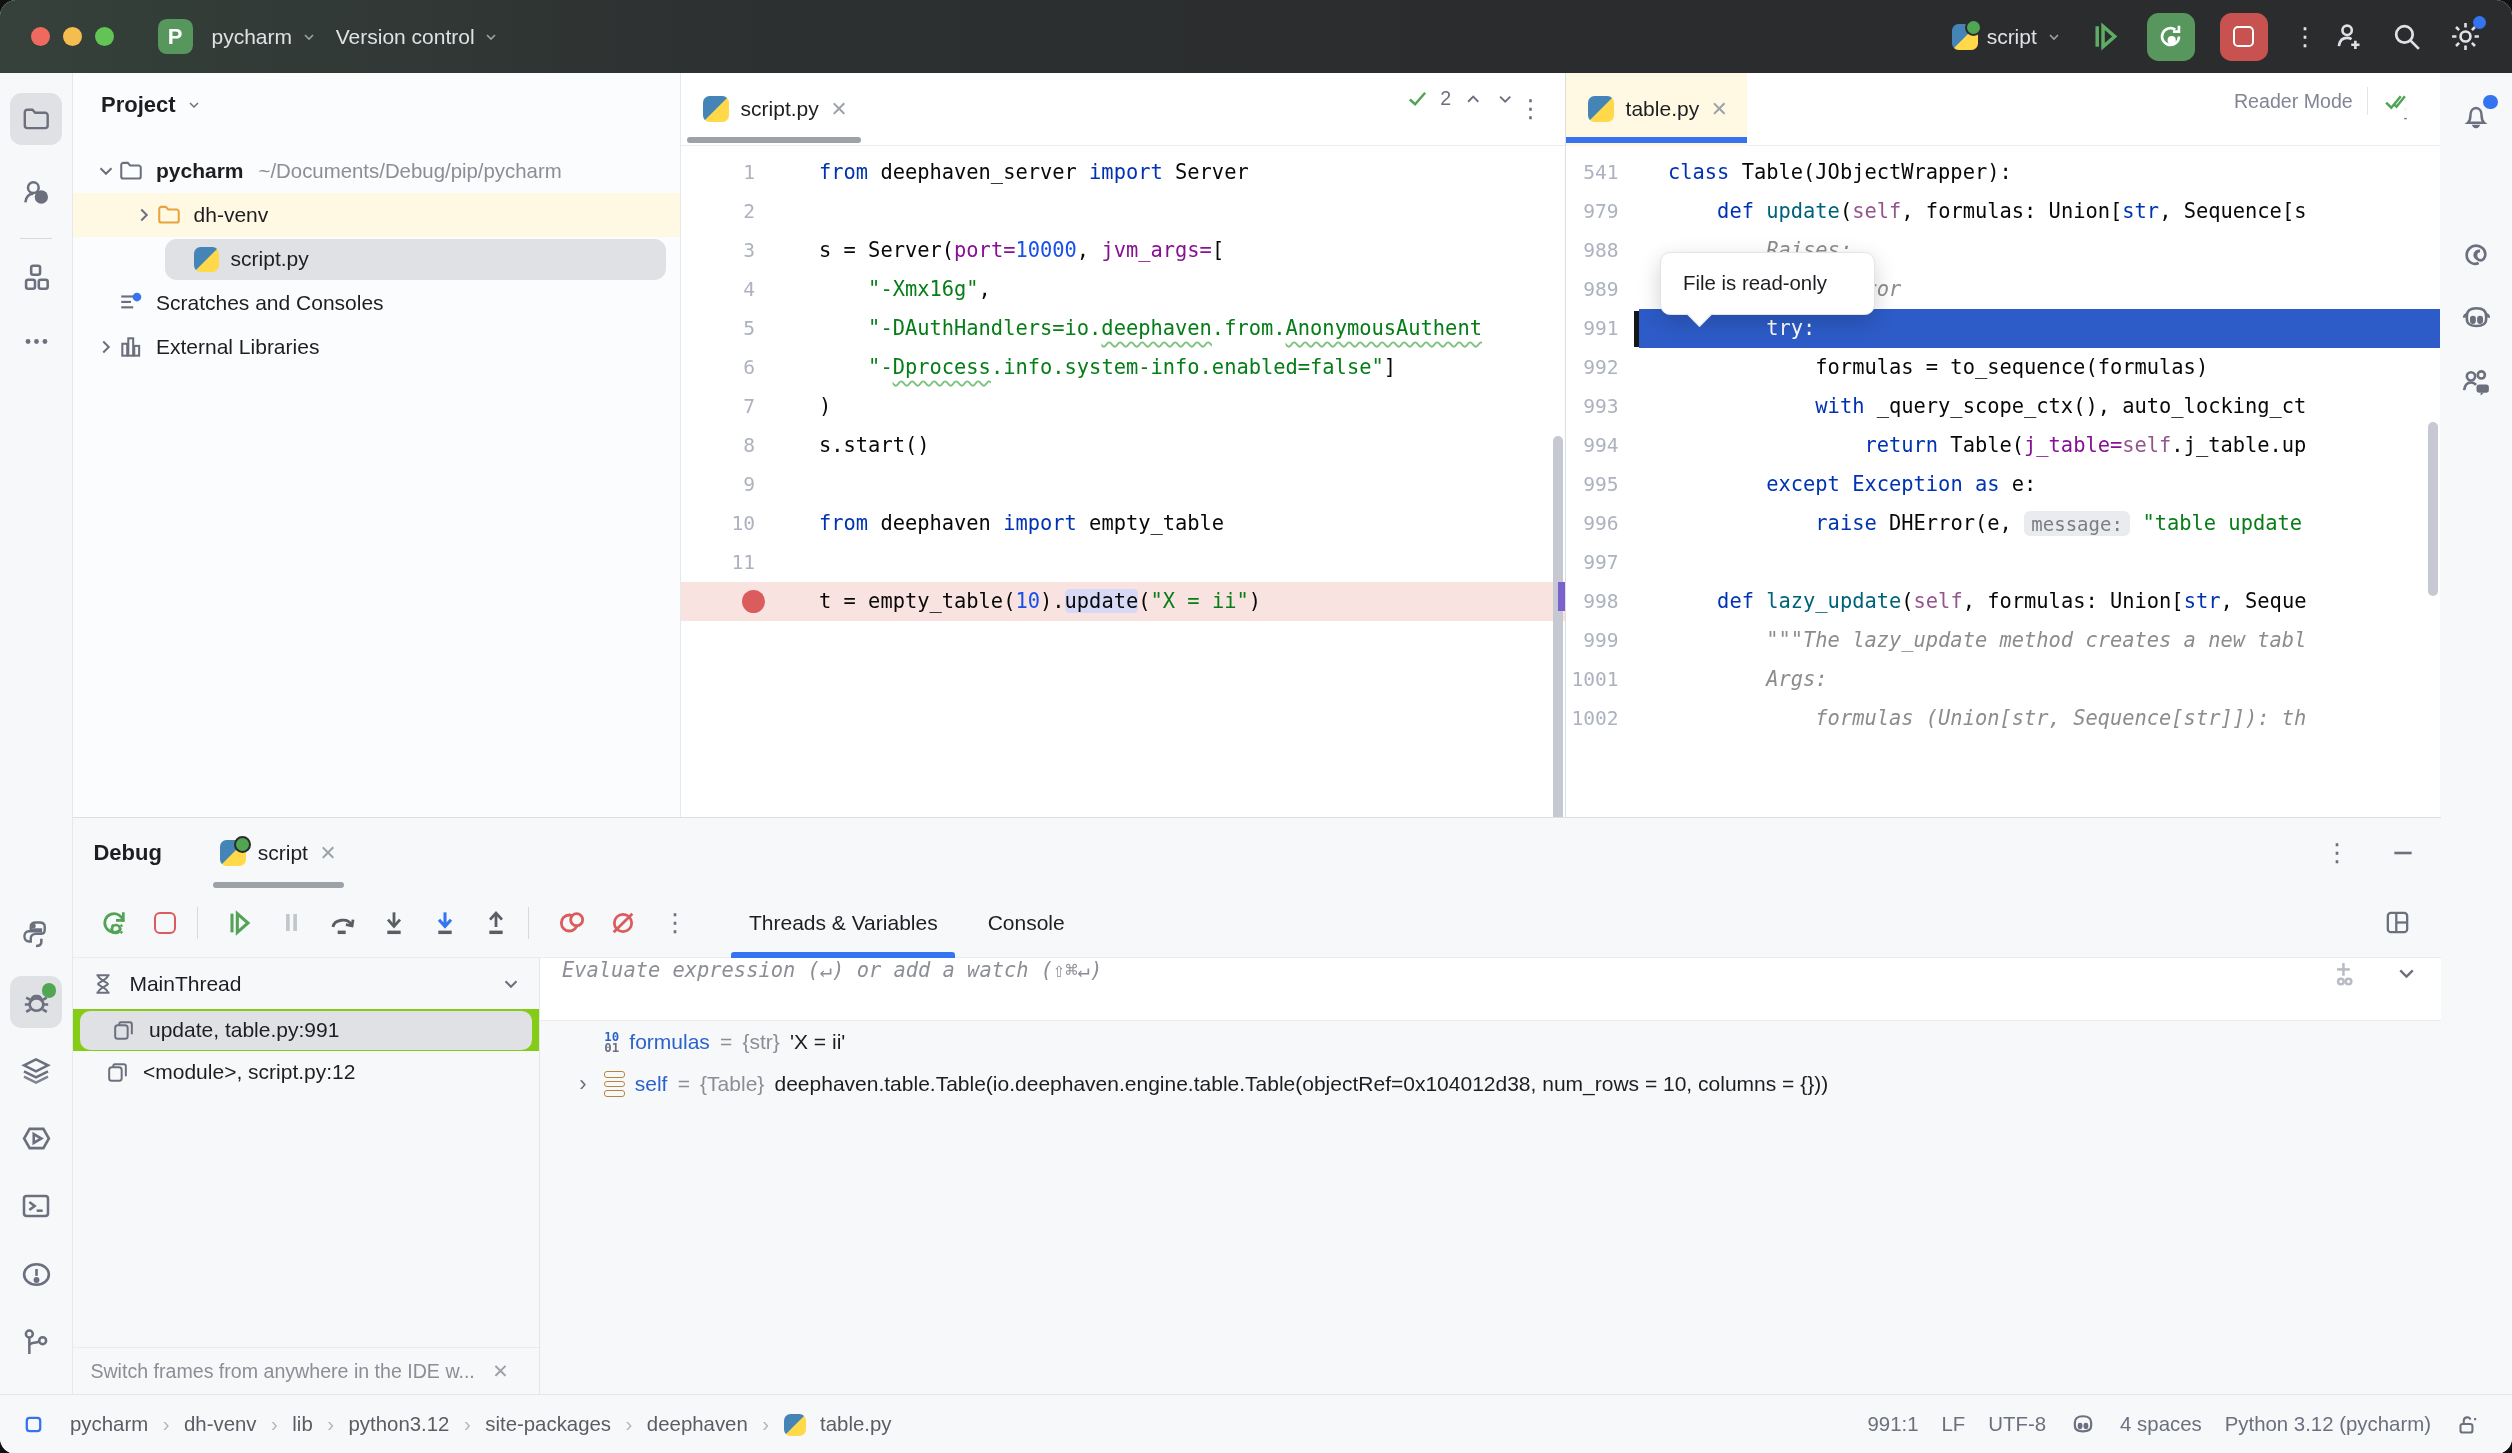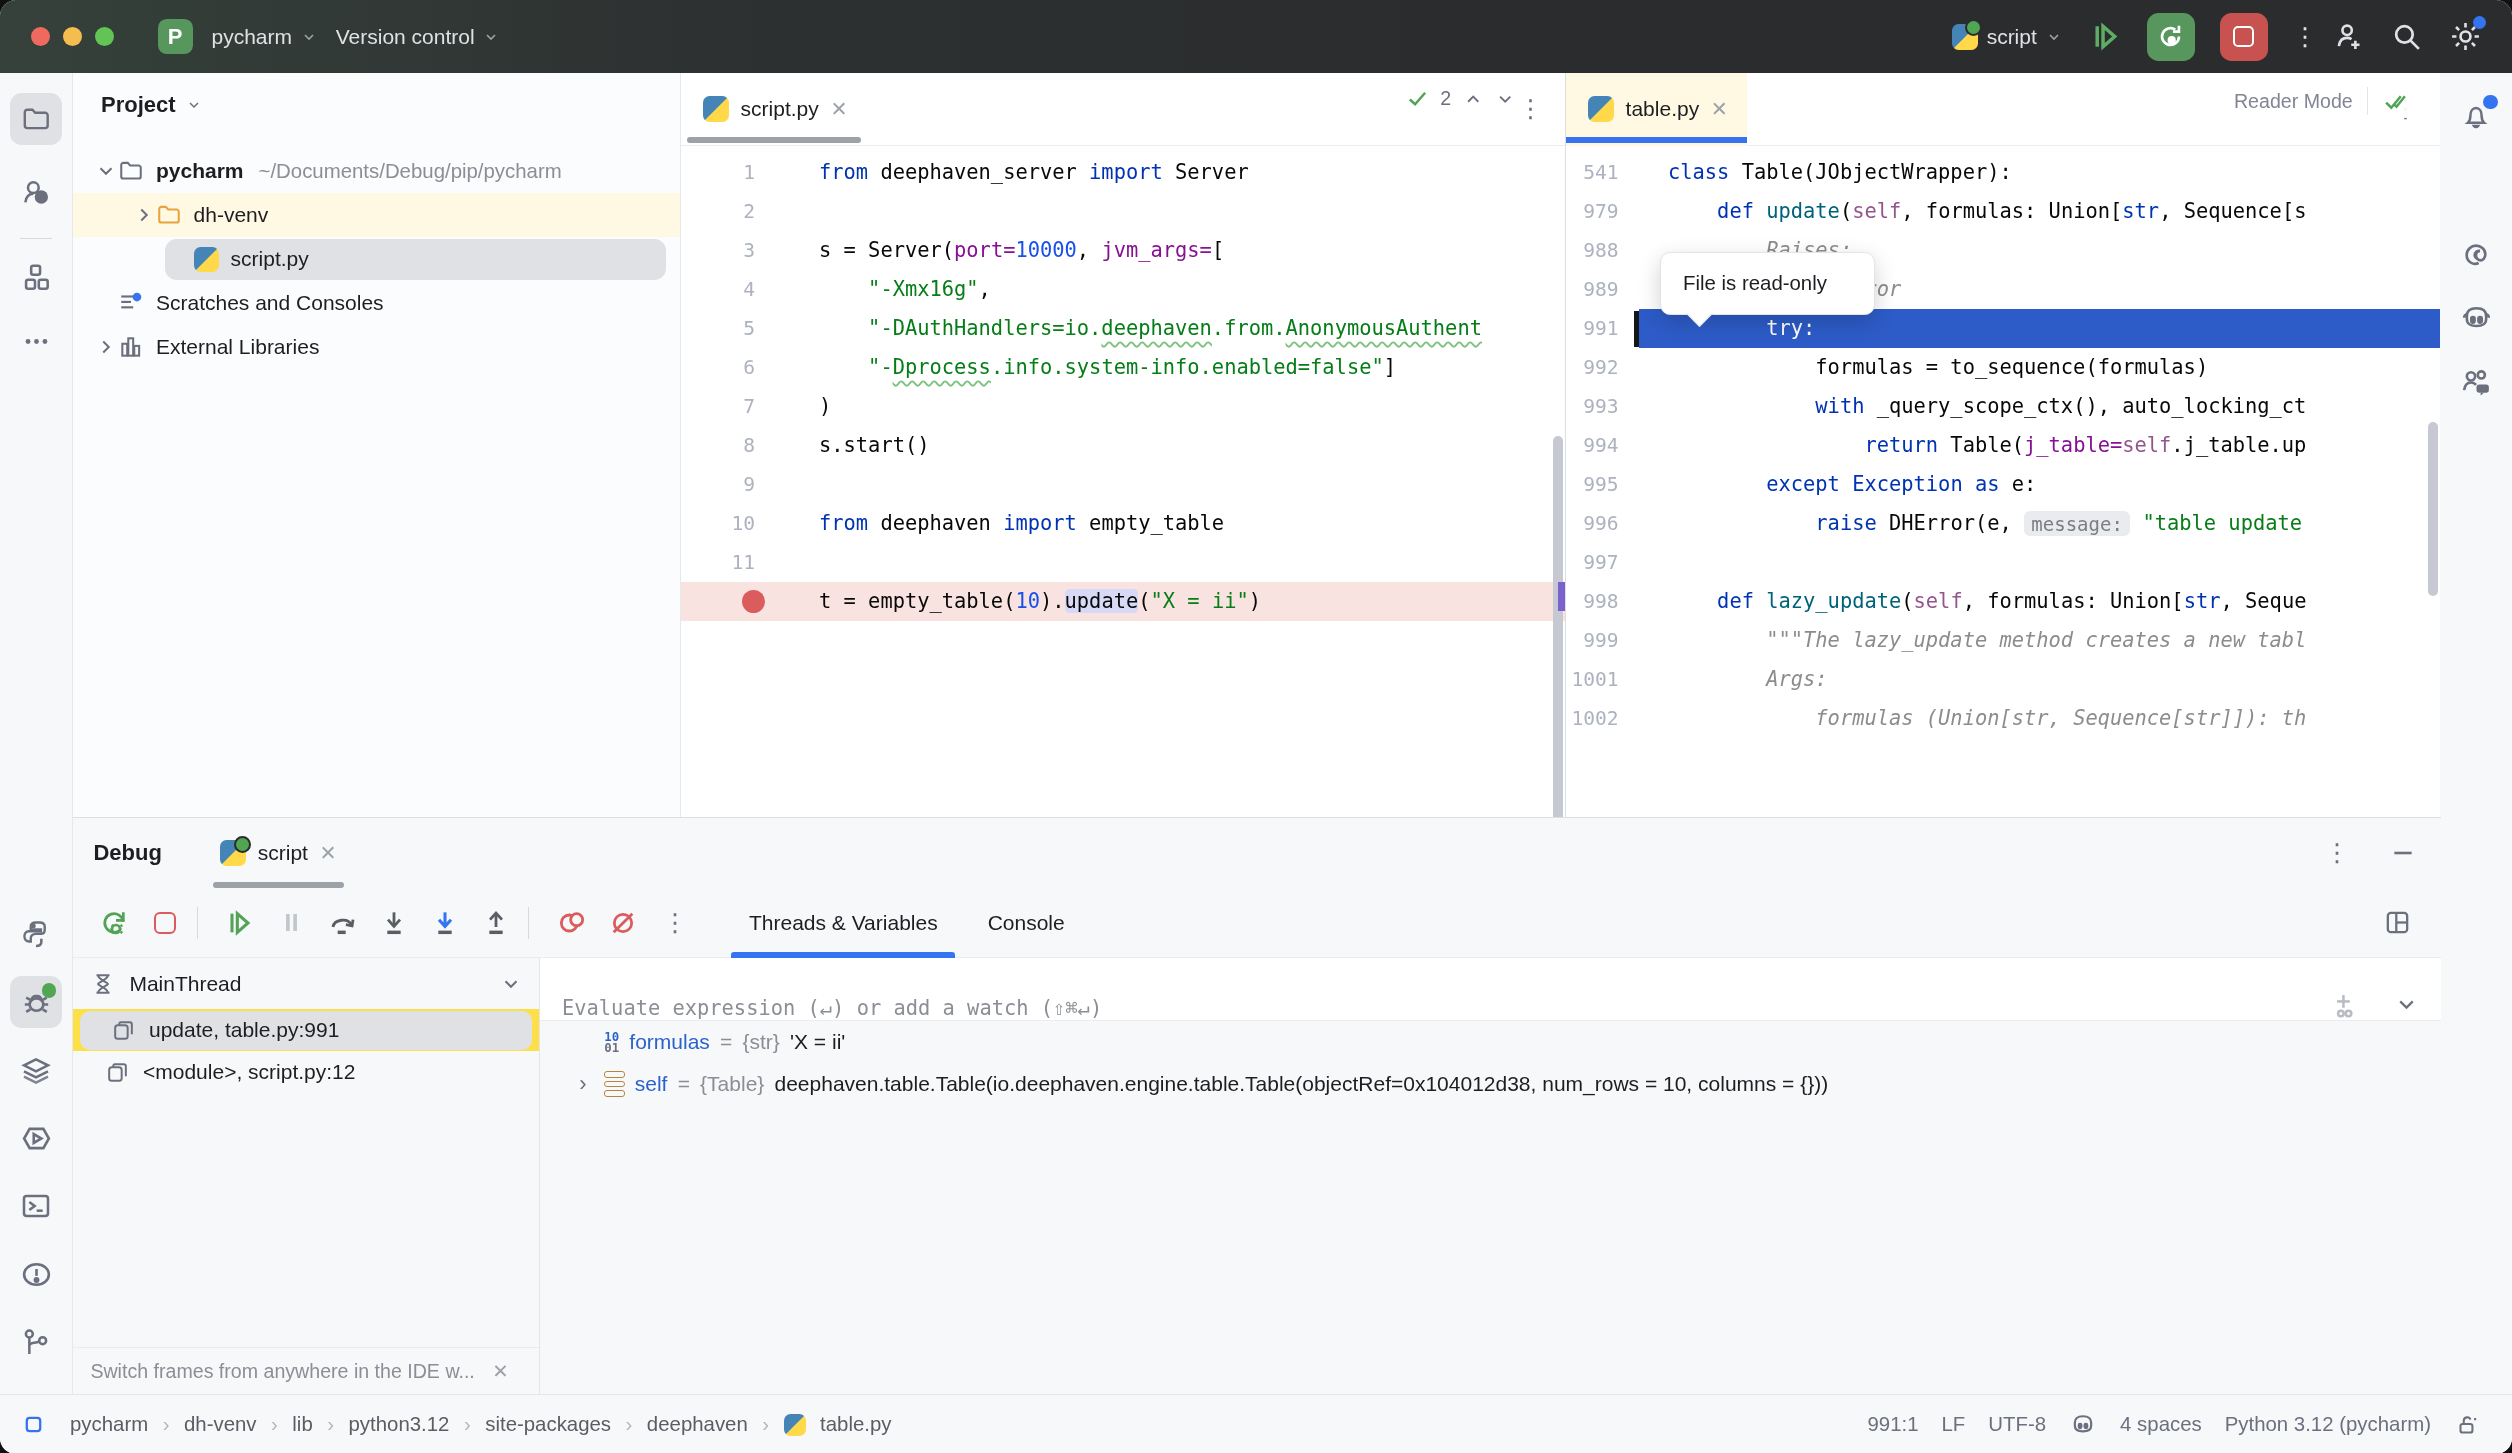--- a/index.html
+++ b/index.html
@@ -103,28 +103,28 @@
   #debug-toolbar { height:70px; display:flex; align-items:center; position:relative; border-bottom:0.7px solid #ebecf0; }
   .dico { width:41px; height:41px; display:flex; align-items:center; justify-content:center; margin-left:10.2px; }
   .ddiv { width:0; height:32px; border-left:1.5px solid #d7d9de; margin:0 11.6px; }
   .dbtab { position:relative; height:70px; display:flex; align-items:center; padding:0 25px; font-size:21px; color:#1d1e22; }
   .dbtab.active .under { position:absolute; left:7.3px; right:7.3px; bottom:0; height:5.8px; border-radius:2.9px 2.9px 0 0; background:#3574f0; }
   #debug-content { position:absolute; top:140px; left:0; right:0; bottom:0; display:flex; }
   #frames-pane { width:467px; border-right:0.7px solid #e3e5ea; position:relative; }
   #thread-row { height:51px; display:flex; align-items:center; gap:13px; padding:0 17.4px; font-size:21px; color:#1d1e22; }
   #thread-row .chevd { margin-left:auto; }
   .frow { position:relative; height:42px; display:flex; align-items:center; gap:13px; padding:0 0 0 32px; font-size:21px; color:#1d1e22; }
-  .frow.selected { background:#fde047;padding-left:38px; }
+  .frow.selected { background:#84cc16;padding-left:38px; }
   .frow.selected .fsel { position:absolute; left:7.3px; right:7.3px; top:1.5px; bottom:1.5px; background:#dfe1e5; border-radius:10.2px; }
   .frow > * { position:relative; }
   #frames-banner { position:absolute; left:0; right:0; bottom:0; height:47px; border-top:0.7px solid #ebecf0;
     display:flex; align-items:center; gap:17.4px; padding:0 17.4px; font-size:19.6px; color:#8c8e96; }
   #vars-pane { flex:1; position:relative; }
-  #eval-row { height:63px; background:#fff; border-bottom:0.7px solid #ebecf0; display:flex; align-items:flex-end;
-    padding:0 22px; font-family:"DejaVu Sans Mono",monospace; font-size:20.4px; color:#8c8e96; }
+  #eval-row { height:63px; background:#fff; border-bottom:0.7px solid #ebecf0; display:flex; align-items:flex-start;
+    padding:0 22px; font-family:"DejaVu Sans Mono",monospace; font-size:20.4px; color:#8c8e96;font-style:italic; }
   #eval-row .eicons { margin-left:auto; display:flex; align-items:center; gap:32px; }
   .vrow { height:42px; display:flex; align-items:center; gap:10.2px; padding-left:32px; font-size:21px; }
   .vrow .vexp { width:22px; color:#6c707e; font-size:22px; text-align:center; }
   .var-name { color:#2c62cc; }
   .var-eq, .var-type { color:#8c8e96; }
   .var-val { color:#1d1e22; }
   .prim-icon { display:flex; flex-direction:column; font-family:"DejaVu Sans Mono",monospace; font-size:12.4px; line-height:11px; color:#6c707e; font-weight:bold; }
   .prim-icon i:first-child { color:#2c62cc; font-style:normal; } .prim-icon i{font-style:normal;}
   .obj-icon { display:flex; flex-direction:column; gap:2.9px; }
   .obj-icon i { width:20.4px; height:6.5px; border:1.8px solid #b8833b; border-radius:2.9px; }

